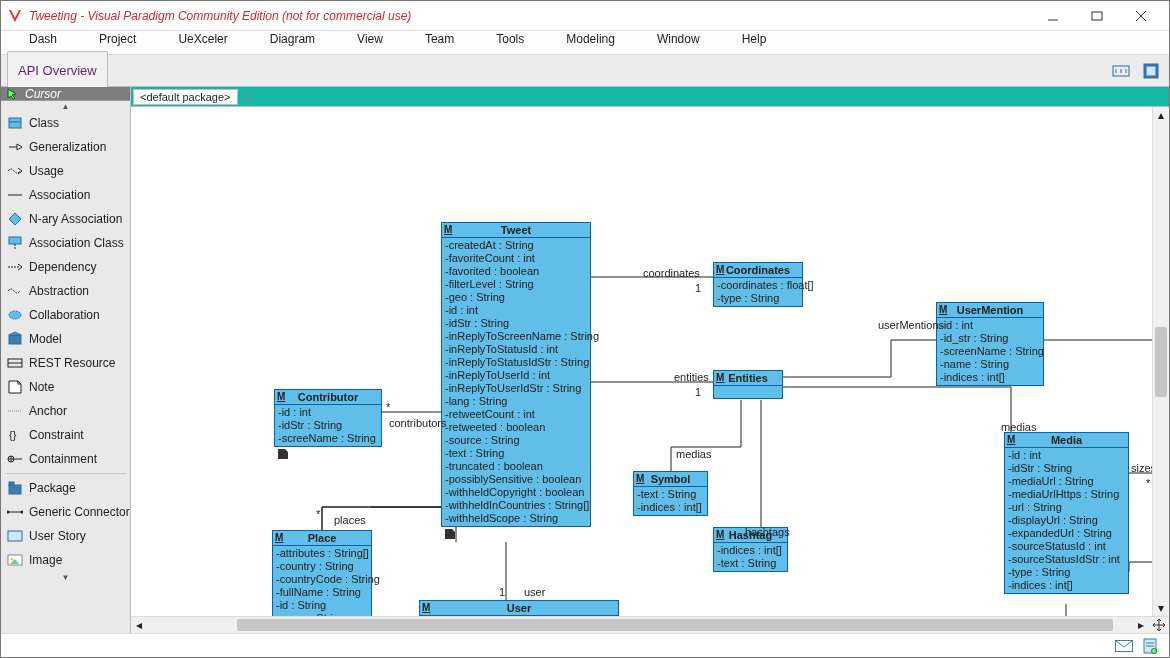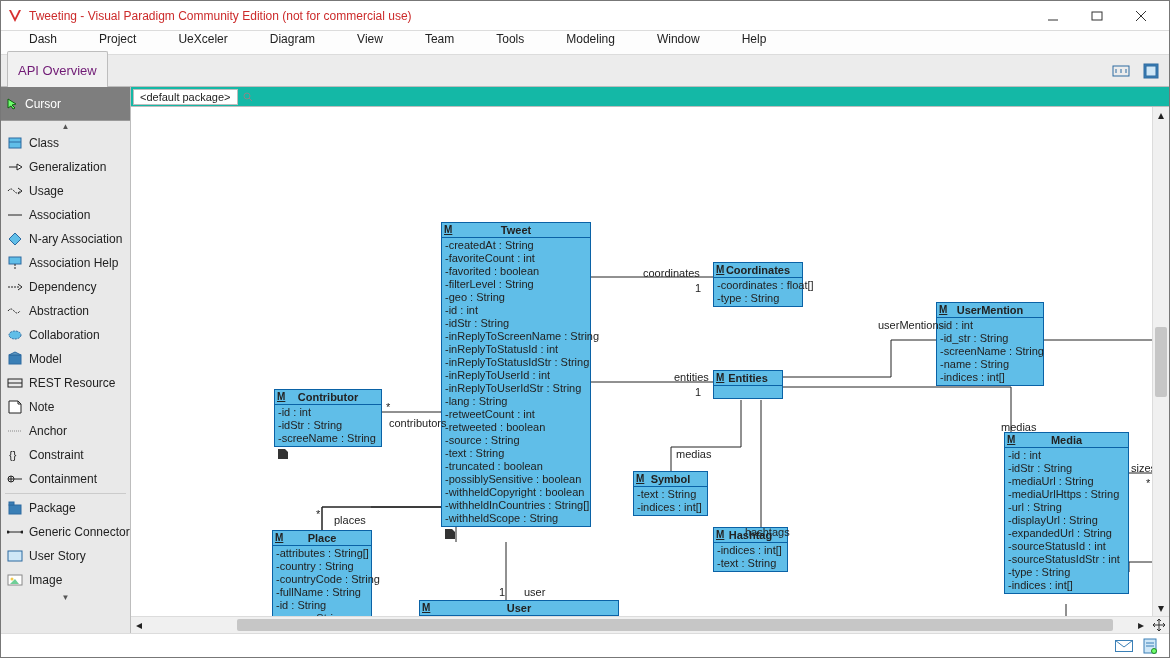--- a/index.html
+++ b/index.html
@@ -1,36 +1,36 @@
 <!DOCTYPE html>
 <html><head>
 <meta charset="utf-8">
 <style>
   * { box-sizing: border-box; }
   html, body { margin: 0; padding: 0; width: 1170px; height: 658px; font-family: "Segoe UI", Arial, sans-serif; font-size: 12px; background: #fff; color: #222; }
   .window { width: 1170px; height: 658px; border: 1px solid #777; display: flex; flex-direction: column; }
   
-  .titlebar { height: 30px; display: flex; align-items: center; padding: 0 6px; border-bottom: 1px solid #dcdcdc; }
+  .titlebar { height: 30px; display: flex; align-items: center; padding: 0 6px; border-bottom: 1px solid #dcdcdc; font-style: italic; }
   .titlebar .vp-logo { width: 16px; height: 16px; margin-right: 6px; }
   .titlebar .title { color: #cc2b2b; font-size: 12px; flex: 1; }
   .titlebar .win-btn { width: 44px; height: 28px; display: flex; align-items: center; justify-content: center; }
   .titlebar .win-btn svg { width: 12px; height: 12px; stroke: #333; }
   
   .menubar { height: 24px; display: flex; align-items: center; padding: 0 10px 8px 18px; border-bottom: 1px solid #dcdcdc; background: #fdfdfd; }
   .menubar .menu-item { padding: 4px 10px; margin-right: 22px; cursor: default; color: #222; }
   
   .toolbar { height: 32px; background: #ececec; border-bottom: 1px solid #bdbdbd; display: flex; align-items: center; padding: 2px 6px; }
   .toolbar .tab { border: 1px solid #bdbdbd; border-bottom-color: #ececec; background: #f1f1f1; padding: 11px 10px; color: #701a75; border-radius: 2px 2px 0 0; font-size: 13px; }
   .toolbar .spacer { flex: 1; }
   .toolbar .icon-btn { width: 24px; height: 24px; margin-left: 6px; display: flex; align-items: center; justify-content: center; border: 1px solid transparent; }
   
   .main { flex: 1; display: flex; min-height: 0; }
   
   .sidebar { width: 130px; background: #e9e9e9; border-right: 1px solid #bdbdbd; display: flex; flex-direction: column; }
-  .cursor-row { background: #7e7e7e; color: #fff; height: 34px; display: flex; align-items: center; padding: 0 6px; border-bottom: 1px solid #9a9a9a; }
+  .cursor-row { background: #7e7e7e; color: #fff; height: 14px; display: flex; align-items: center; padding: 0 6px; border-bottom: 1px solid #9a9a9a; font-style: italic; }
   .cursor-row .cur-ico { width: 12px; height: 12px; margin-right: 6px; }
   .sidebar .collapse-top, .sidebar .collapse-bot { height: 10px; display: flex; align-items: center; justify-content: center; font-size: 8px; color: #555; }
   .sidebar-list { overflow: hidden; }
   .sidebar-item { height: 24px; display: flex; align-items: center; padding-left: 6px; color: #222; }
   .sidebar-item .s-ico { width: 16px; height: 16px; margin-right: 6px; display: flex; align-items: center; justify-content: center; }
   .sidebar-sep { height: 1px; background: #cbcbcb; margin: 2px 4px; }
   
   .canvas-wrap { flex: 1; display: flex; flex-direction: column; min-width: 0; }
   .breadcrumb { height: 20px; border-bottom: 1px solid #bdbdbd; display: flex; align-items: center; background: #14b8a6; }
   .breadcrumb .crumb { border: 1px solid #bdbdbd; padding: 1px 6px; font-size: 11px; margin-left: 2px; background: #fff; }
@@ -188,21 +188,21 @@
           </div>
           <div class="sidebar-item">
             <span class="s-ico">
               <svg width="16" height="16" viewBox="0 0 16 16">
                 <g>
                   <rect x="2" y="2" width="12" height="7" fill="#60bee8" stroke="#2c6aa0"></rect>
                   <line x1="8" y1="9" x2="8" y2="14" stroke="#222" stroke-dasharray="2 1"></line>
                 </g>
               </svg>
             </span>
-            <span>Association Help</span>
+            <span>Association Class</span>
           </div>
           <div class="sidebar-item">
             <span class="s-ico">
               <svg width="16" height="16" viewBox="0 0 16 16">
                 <g>
                   <line x1="1" y1="8" x2="12" y2="8" stroke="#222" stroke-dasharray="2 1"></line>
                   <polyline points="11,5 15,8 11,11" fill="none" stroke="#222"></polyline>
                 </g>
               </svg>
             </span>

